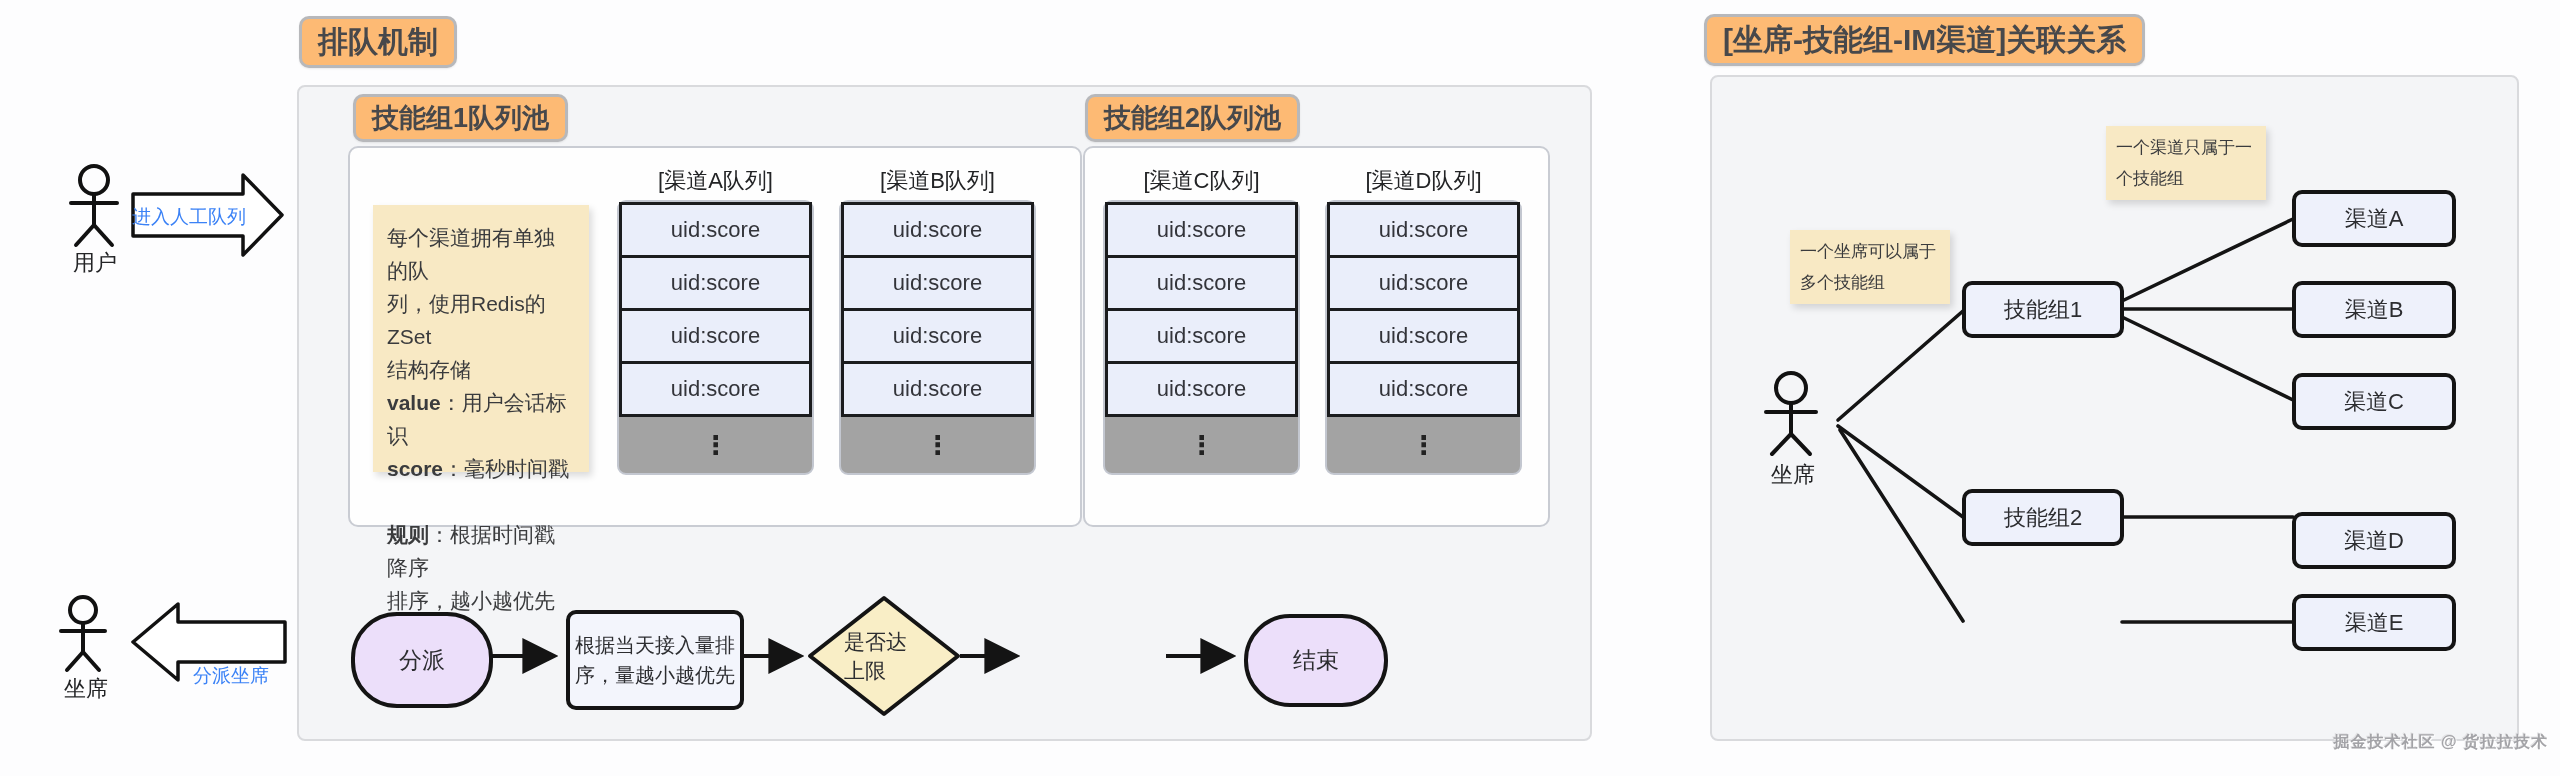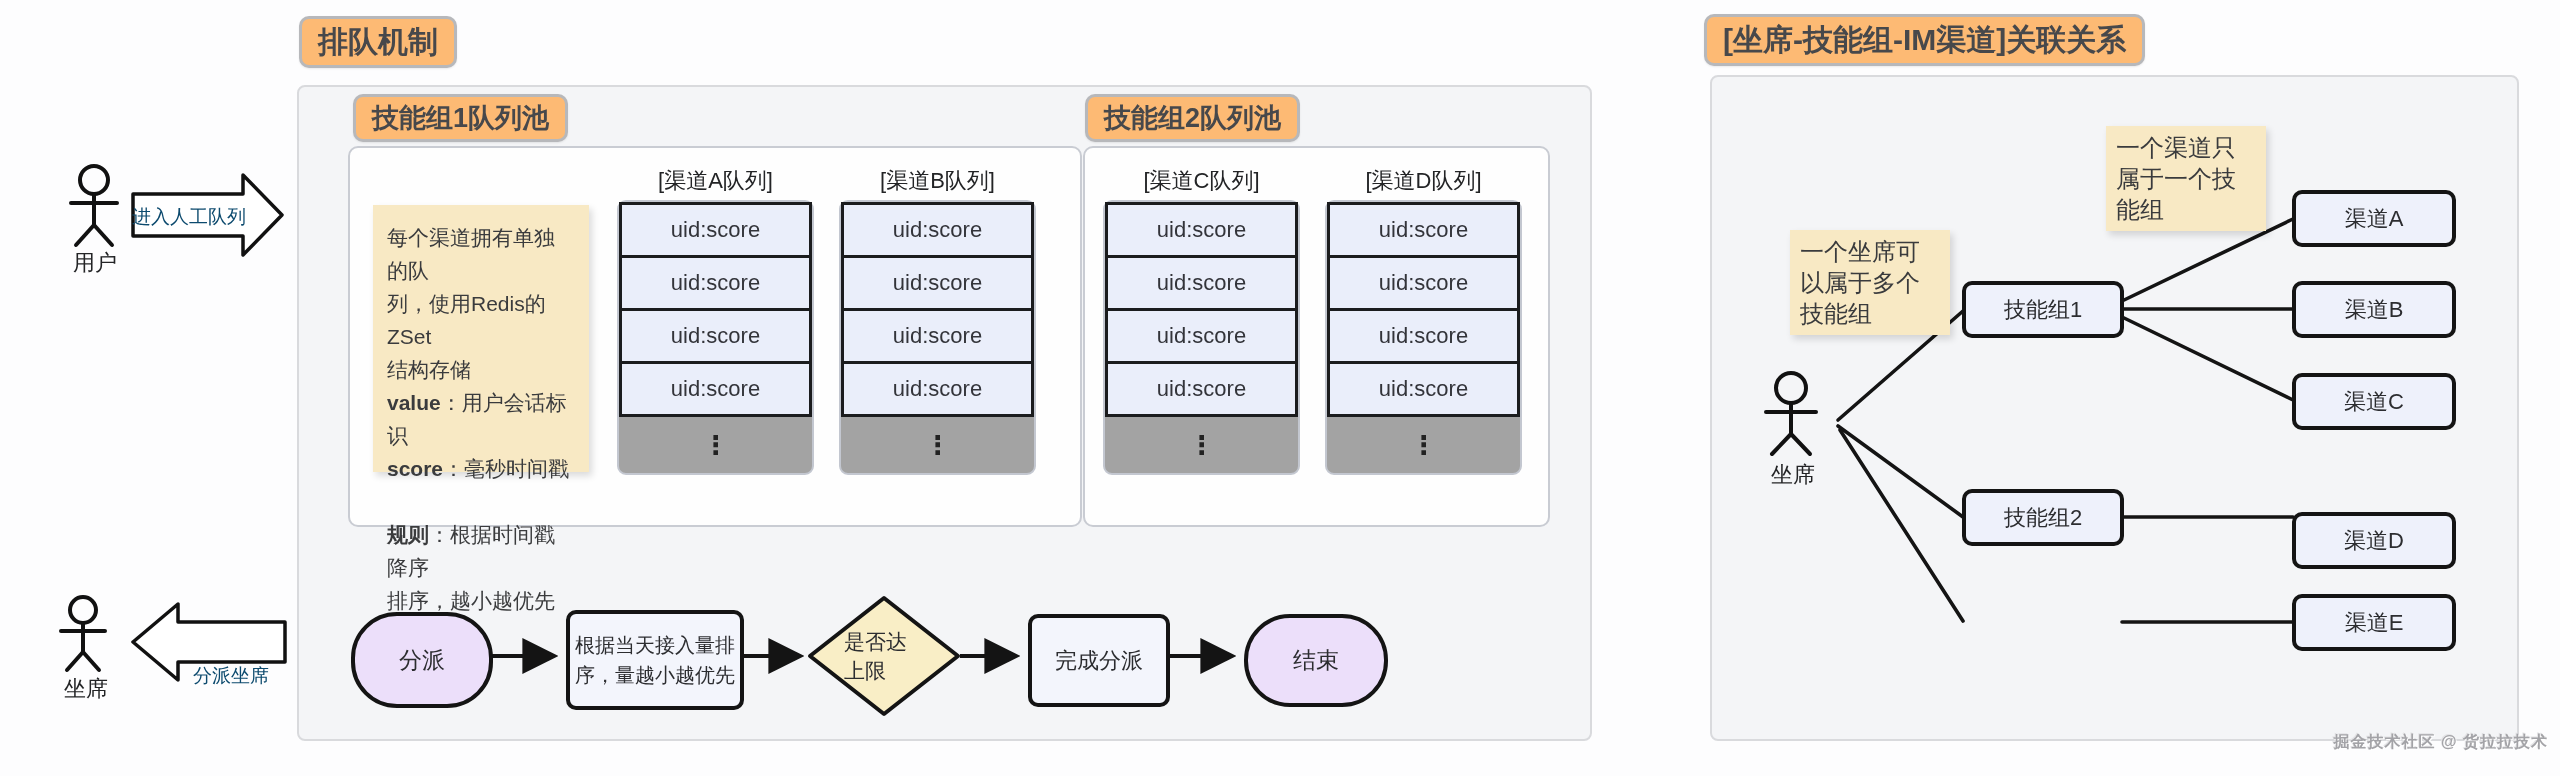--- a/index.html
+++ b/index.html
@@ -20,21 +20,21 @@
   .badge.main{height:46px;font-size:30px;}
   .badge.pool{height:42px;font-size:27px;}
   .inner-box{
     position:absolute;background:#fefefe;border:2px solid #c9ccd3;border-radius:10px;
   }
   .ynote{
     position:absolute;background:#f8e9c4;color:#3a3b3d;
     box-shadow:3px 4px 7px rgba(0,0,0,.14);
   }
   .ynote.big{padding:16px 14px;font-size:21px;line-height:33px;}
-  .ynote.small{padding:6px 10px;font-size:24px;line-height:31px;}
+  .ynote.small{padding:6px 10px;font-size:17px;line-height:31px;}
   .note-line{min-height:33px;}
   .qwrap{position:absolute;width:197px;}
   .qheader{font-size:22px;color:#232426;text-align:center;height:34px;line-height:30px;white-space:nowrap;}
   .qtable{border:2px solid #c3c7d0;border-radius:9px;background:#a3a3a3;}
   .qcell{
     box-sizing:border-box;width:100%;height:56px;background:#eaeefa;
     border:3px solid #1b1c1e;display:flex;align-items:center;justify-content:center;
     font-size:22px;color:#33343a;
   }
   .qcell + .qcell{margin-top:-3px;}
@@ -55,21 +55,21 @@
     position:absolute;display:flex;align-items:center;justify-content:center;
     font-size:21px;line-height:29px;color:#2c2d30;text-align:left;
   }
   .node{
     position:absolute;width:162px;height:57px;background:#eef1fb;border:4px solid #141414;
     border-radius:10px;display:flex;align-items:center;justify-content:center;
     font-size:22px;color:#2c2d30;box-sizing:border-box;
   }
   .node.channel{width:164px;}
   .actor-label{position:absolute;font-size:22px;color:#232426;white-space:nowrap;transform:translateX(-50%);}
-  .arrow-label{position:absolute;font-size:19px;color:#0c4a6e;white-space:nowrap;}
+  .arrow-label{position:absolute;font-size:19px;color:#3b82f6;white-space:nowrap;}
   .watermark{
     position:absolute;font-size:16px;font-weight:bold;color:#a3a3a7;letter-spacing:1px;
     text-shadow:1px 1px 0 #ffffff,-1px -1px 0 #e4e4e6;white-space:nowrap;
   }
   svg.overlay{position:absolute;left:0;top:0;pointer-events:none;}
 </style>
 </head>
 <body>
 
 <div class="canvas">
@@ -212,23 +212,20 @@
 
   <div class="flow-stadium" style="left:351px;top:612px;width:134px;height:88px;">
     <span>分派</span>
   </div>
   <div class="flow-rect" style="left:566px;top:610px;width:166px;height:92px;padding:0 2px;">
     <span>根据当天接入量排序，量越小越优先</span>
   </div>
   <div class="diamond-label" style="left:844px;top:627px;width:80px;height:58px;">
     <span>是否达上限</span>
   </div>
-  <div class="flow-rect" style="left:1028px;top:614px;width:134px;height:85px;font-size:22px;">
-    <span>完成分派</span>
-  </div>
   <div class="flow-stadium" style="left:1244px;top:614px;width:136px;height:85px;">
     <span>结束</span>
   </div>
 
   <div class="ynote small" style="left:1790px;top:230px;width:140px;">
     <span>一个坐席可以属于多个技能组</span>
   </div>
   <div class="ynote small" style="left:2106px;top:126px;width:140px;">
     <span>一个渠道只属于一个技能组</span>
   </div>

